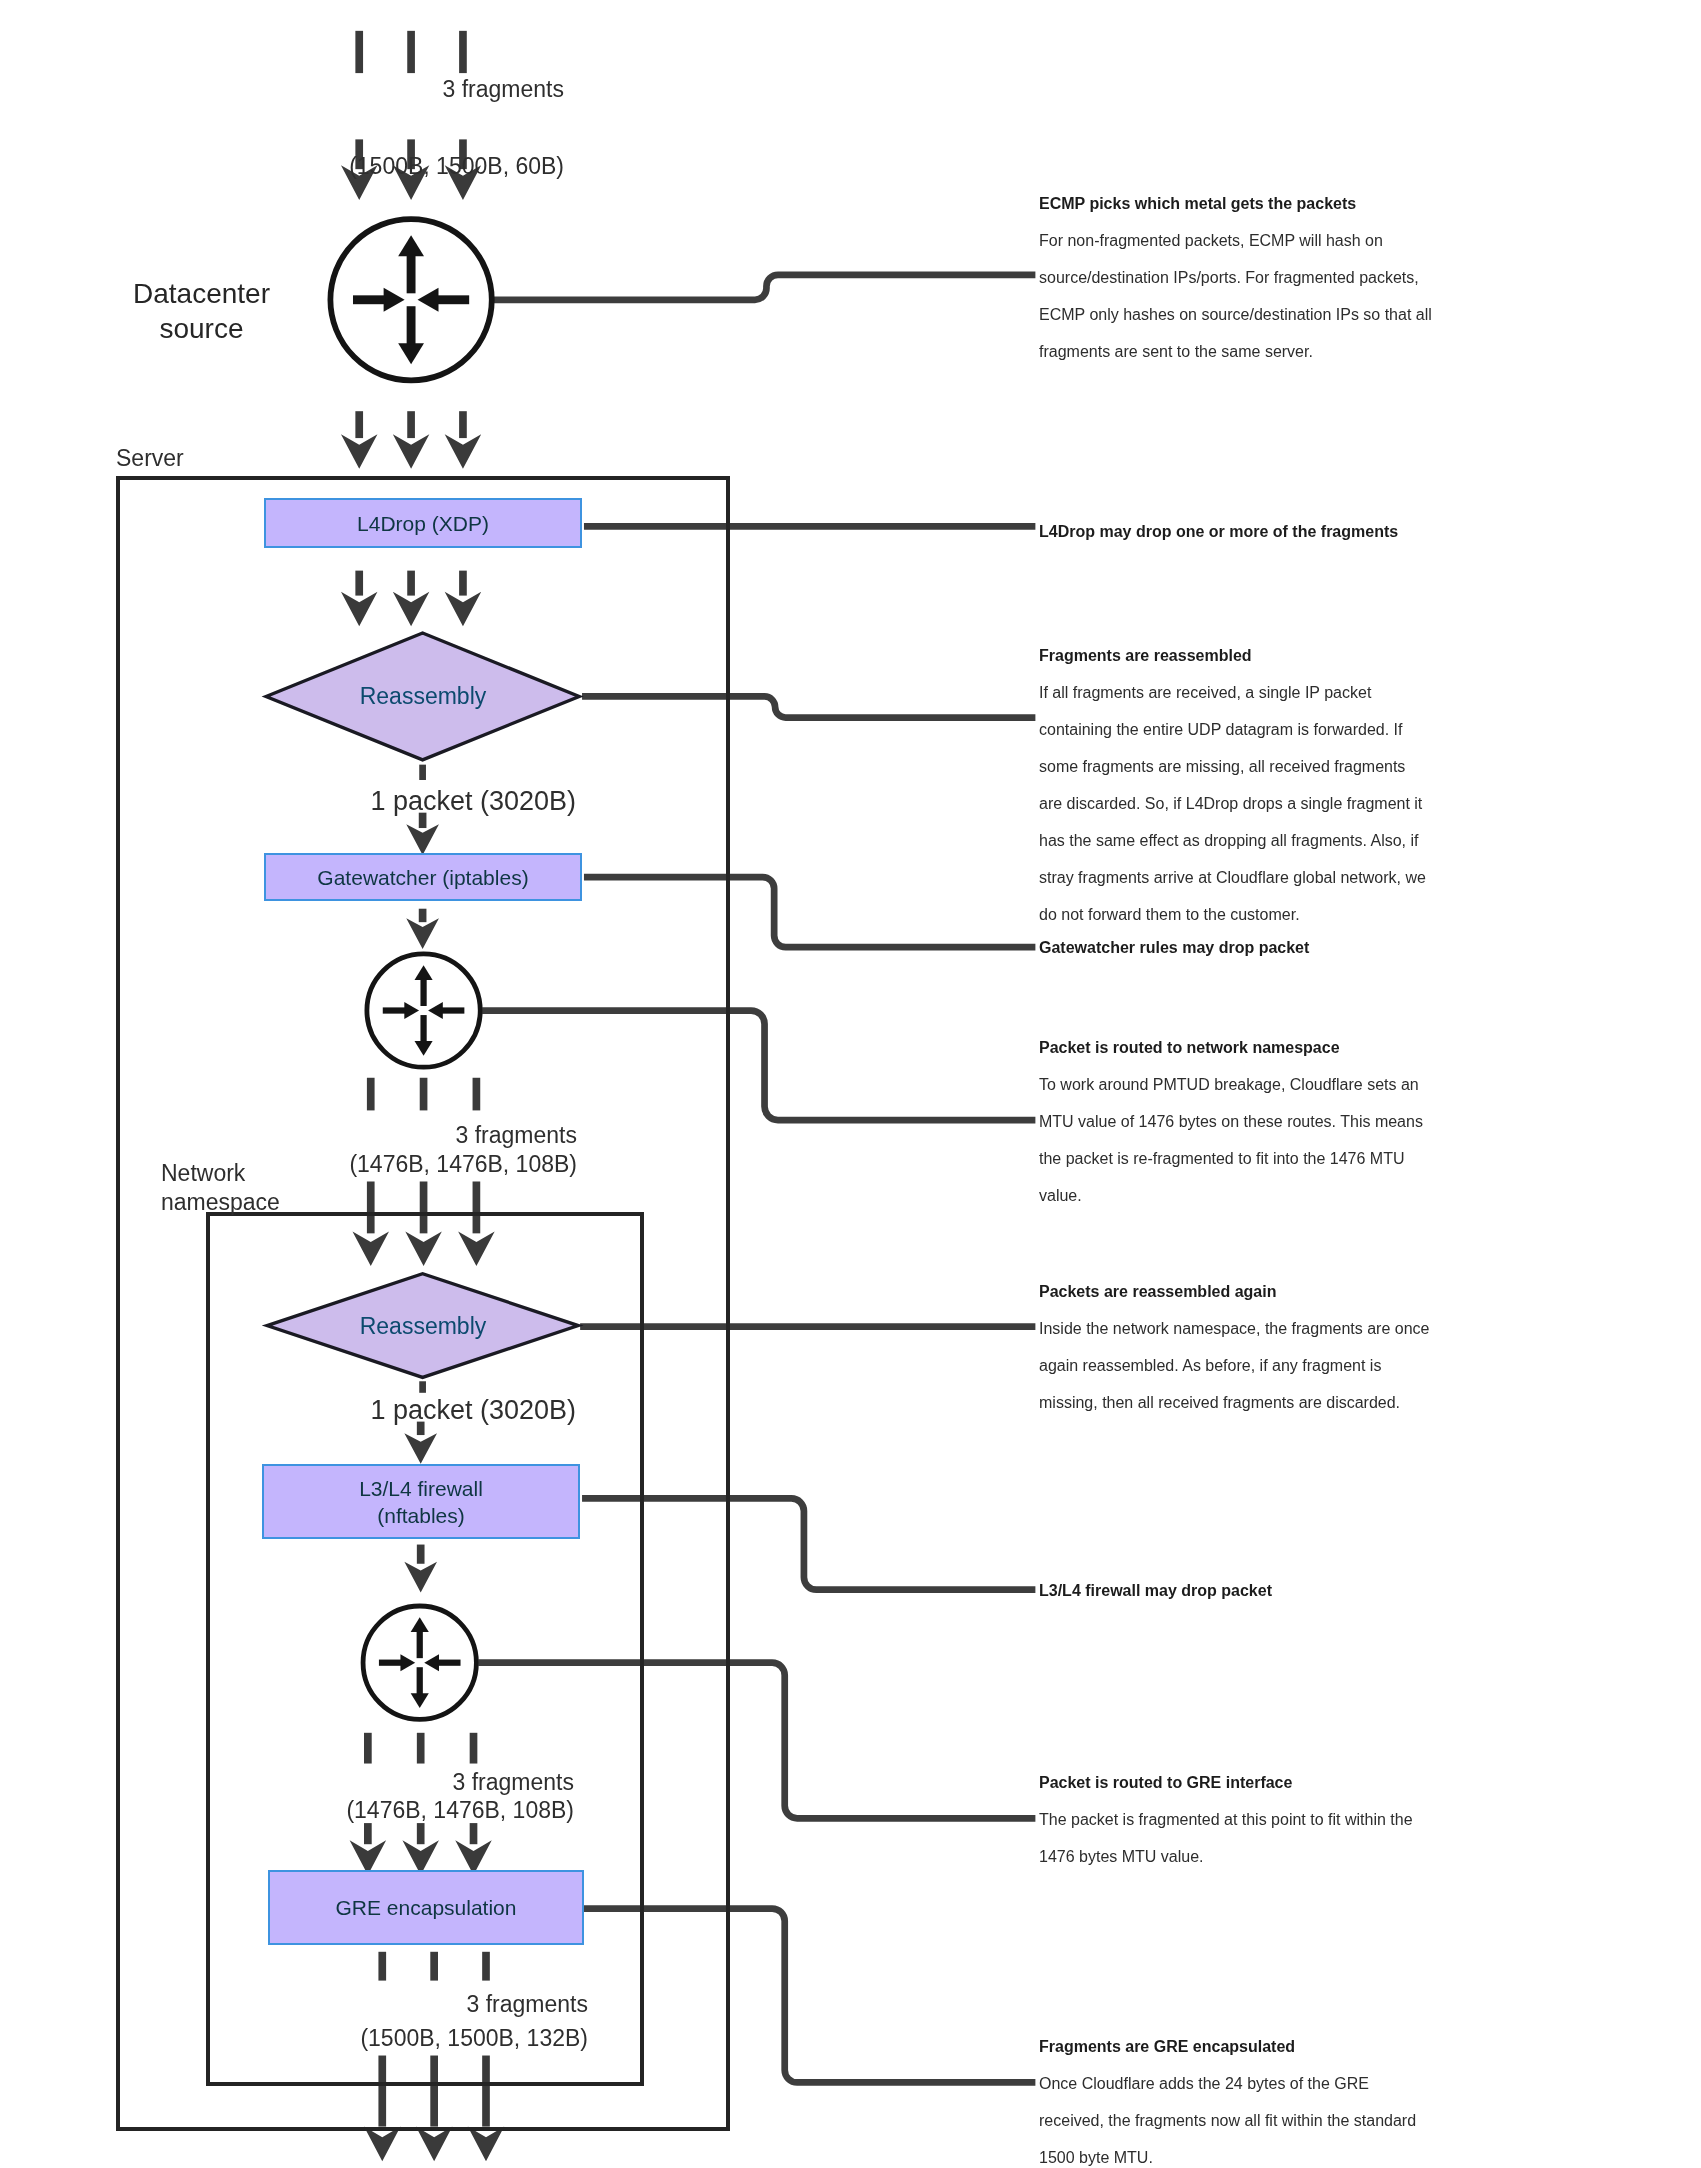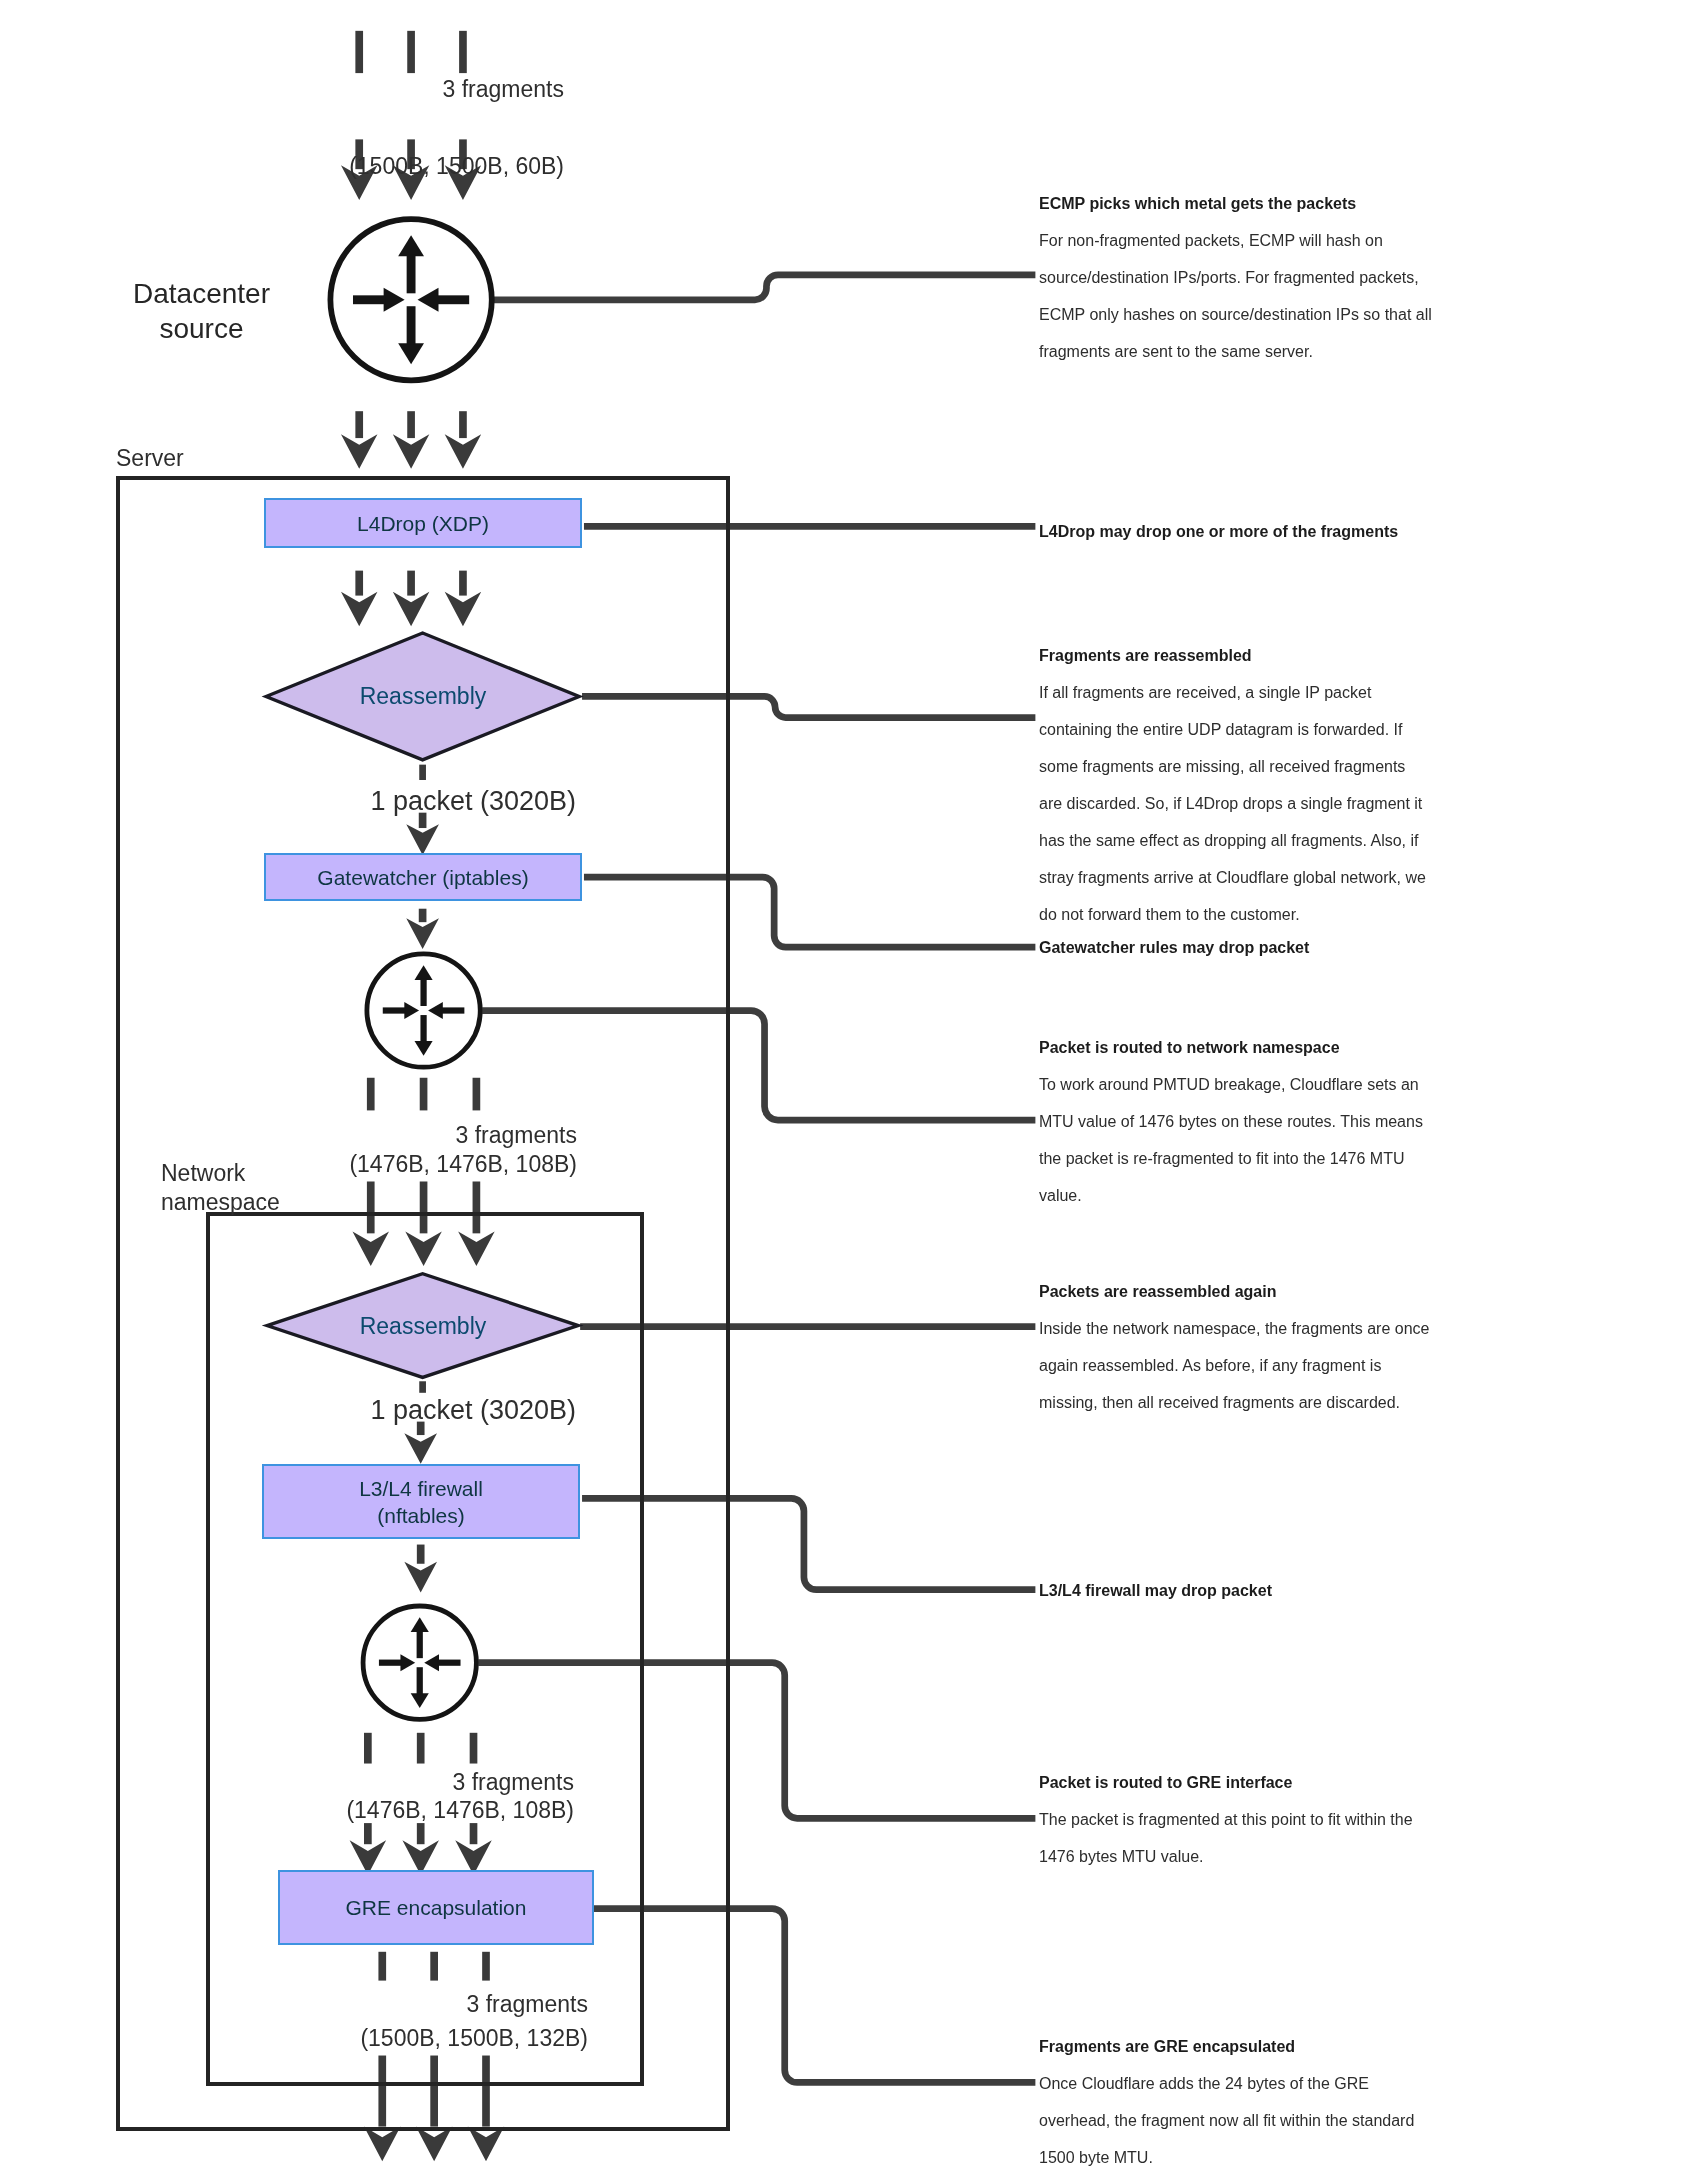--- a/index.html
+++ b/index.html
@@ -189,21 +189,21 @@
   <div class="cyan-box" style="left:264px;top:498px;width:314px;height:46px;">
     <span>L4Drop (XDP)</span>
   </div>
   <div class="cyan-box" style="left:264px;top:853px;width:314px;height:44px;">
     <span>Gatewatcher (iptables)</span>
   </div>
   <div class="cyan-box" style="left:262px;top:1464px;width:314px;height:71px;">
     <span>L3/L4 firewall</span>
     <span>(nftables)</span>
   </div>
-  <div class="cyan-box" style="left:278px;top:1870px;width:312px;height:71px;">
+  <div class="cyan-box" style="left:268px;top:1870px;width:312px;height:71px;">
     <span>GRE encapsulation</span>
   </div>
 
   <div class="diamond-label" style="left:327px;top:677px;width:192px;height:38px;">Reassembly</div>
   <div class="diamond-label" style="left:327px;top:1307px;width:192px;height:38px;">Reassembly</div>
 
   <div class="abs center-label frag-label" style="left:257px;top:76px;width:307px;">3 fragments</div>
   <div class="abs center-label frag-sizes" style="left:257px;top:105px;width:307px;margin-top:48px;">(1500B, 1500B, 60B)</div>
 
   <div class="abs side-label" style="left:86px;top:270px;width:231px;margin-top:6px;">
@@ -279,18 +279,18 @@
 
   <div class="note" style="top:1764px;">
     <div class="note-title">Packet is routed to GRE interface</div>
     <div class="note-line">The packet is fragmented at this point to fit within the</div>
     <div class="note-line">1476 bytes MTU value.</div>
   </div>
 
   <div class="note" style="top:2028px;">
     <div class="note-title">Fragments are GRE encapsulated</div>
     <div class="note-line">Once Cloudflare adds the 24 bytes of the GRE</div>
-    <div class="note-line">overhead, the fragment now all fit within the standard</div>
+    <div class="note-line">received, the fragments now all fit within the standard</div>
     <div class="note-line">1500 byte MTU.</div>
   </div>
 
 </div>
 
 
 </body></html>

